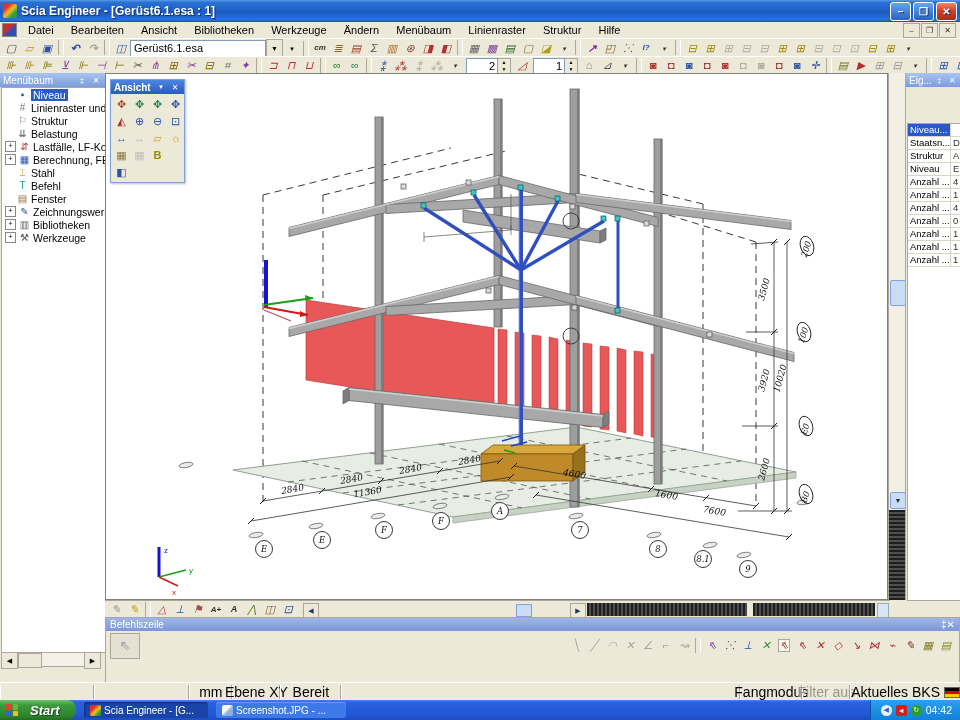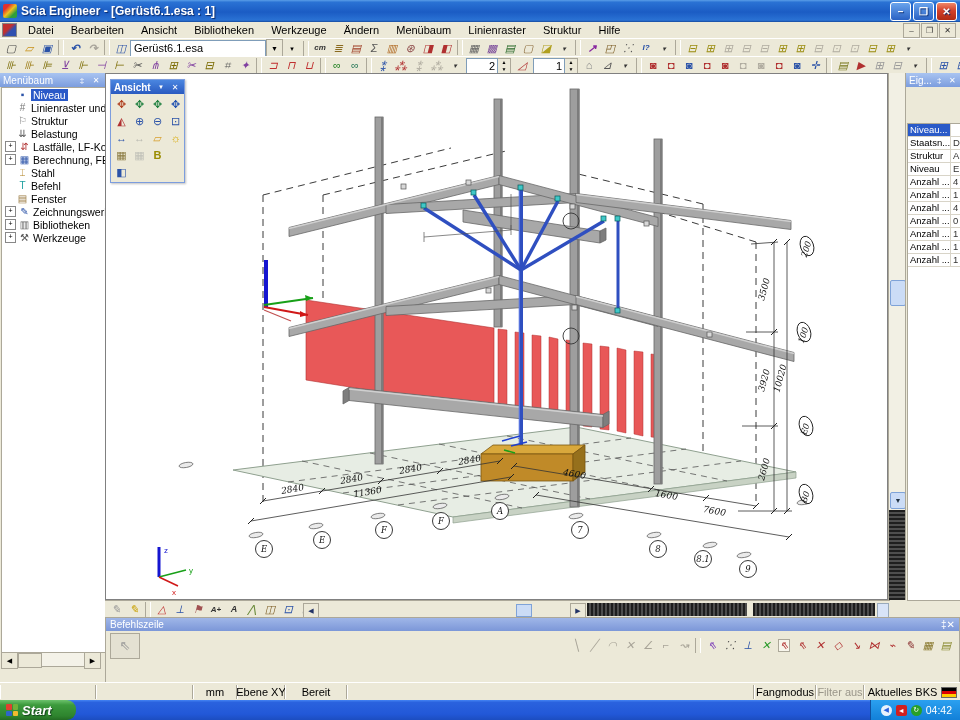--- a/index.html
+++ b/index.html
@@ -101,30 +101,30 @@
   .cmd .cmd-h{height:13px;background:linear-gradient(180deg,#9FB6E8,#7C97D8);color:#fff;font-size:10px;
     display:flex;align-items:center;padding:0 4px}
   .cmd .cbody{height:29px;display:flex;align-items:center;padding:0 4px}
   .cursorbtn{width:28px;height:24px;border:1px solid #ACA899;background:#E4E1D2;display:flex;
     align-items:center;justify-content:center;color:#999;font-size:13px}
   .cmdicons{margin-left:auto;display:flex;align-items:center}
   .cmdin{margin:1px 4px;height:16px;background:#fff;border:1px solid #7F9DB9;display:flex;
     align-items:center;padding:0 3px;font-size:11px}
   
   .status{left:0;top:682px;width:960px;height:18px;background:#ECE9D8;border-top:1px solid #fff;
-    display:flex;align-items:center;font-size:11px}
+    display:flex;align-items:center;font-size:14px}
   .sseg{height:14px;border-right:1px solid #ACA899;border-left:1px solid #fff;
     display:flex;align-items:center;justify-content:center;white-space:nowrap}
   .sseg.dim{color:#9a968a}
   .flagde{width:14px;height:9px;margin-left:4px;display:flex;flex-direction:column;border:1px solid #666}
   .flagde div{flex:1}
   
   .taskbar{left:0;top:700px;width:960px;height:20px;
     background:linear-gradient(180deg,#4484F4 0%,#2A62DE 12%,#2258D8 70%,#1C4DC0 100%);display:flex;align-items:center}
-  .startbtn{width:76px;height:20px;border-radius:0 9px 9px 0;display:flex;align-items:center;gap:4px;
+  .startbtn{width:76px;height:20px;border-radius:0 9px 9px 0;display:flex;align-items:center;gap:12px;
     background:linear-gradient(180deg,#6CC26C 0%,#3C9A3C 25%,#2E842E 80%,#236B23 100%);
     color:#fff;font-weight:bold;font-style:italic;font-size:13px;padding-left:6px;box-sizing:border-box;
     text-shadow:1px 1px 1px #14401c}
   .winflag{width:12px;height:12px;display:grid;grid-template-columns:1fr 1fr;grid-template-rows:1fr 1fr;gap:1px}
   .winflag div{border-radius:1px}
   .taskbtn{height:16px;margin-left:8px;border-radius:3px;display:flex;align-items:center;gap:3px;
     color:#fff;font-size:10px;padding:0 6px;white-space:nowrap;overflow:hidden}
   .taskbtn .tbico{width:11px;height:11px;border-radius:2px;flex:0 0 auto}
   .task1{width:112px;background:#1A44A8;box-shadow:inset 1px 1px 2px #102a70}
   .task2{width:118px;background:#3D79E8;box-shadow:inset 0 1px 1px #6aa0f8}
@@ -1235,19 +1235,30 @@
 <div class="abs taskbar">
   <div class="startbtn">
     <div class="winflag">
       <div style="background:#E33E30"></div>
         <div style="background:#71B239"></div>
       <div style="background:#2E66C9"></div>
         <div style="background:#EFBB2F"></div>
     </div>
     <span>Start</span>
   </div>
+  <span style="display:flex">
+    <span class="taskbtn task1">
+        <i class="tbico" style="background:linear-gradient(135deg,#E03030 30%,#F0C020 55%,#2E9E3A 80%)"></i>
+        <span>Scia Engineer - [G...</span>
+      </span>
+
+    <span class="taskbtn task2">
+        <i class="tbico" style="background:linear-gradient(135deg,#F8F8F0 40%,#8AB0E0 60%)"></i>
+        <span>Screenshot.JPG - ...</span>
+      </span>
+  </span>
   <div class="tray">
     <div class="trayico" style="background:#E8F2FC;color:#2A62DE;border-radius:50%">◀</div>
     <div class="trayico" style="background:#D02020">◄</div>
     <div class="trayico" style="background:#28A028;border-radius:50%">↻</div>
     <span class="clock">04:42</span>
   </div>
 </div>
 
 </body></html>

